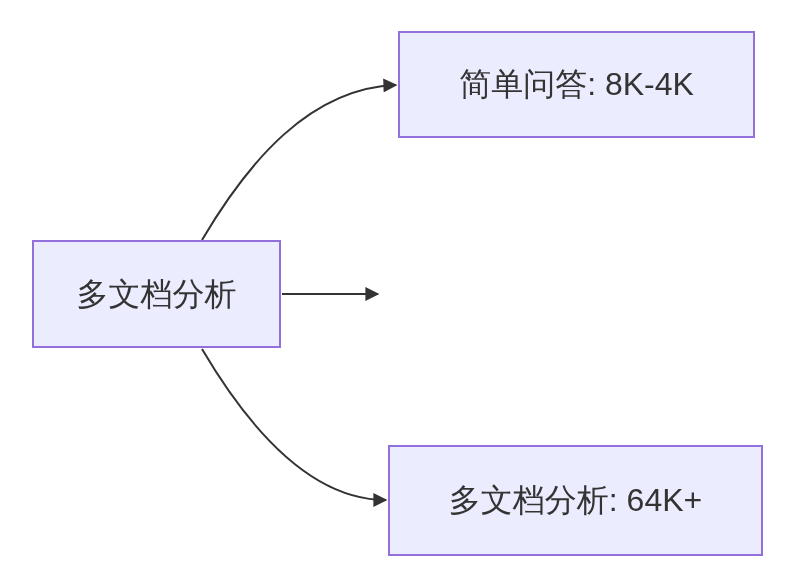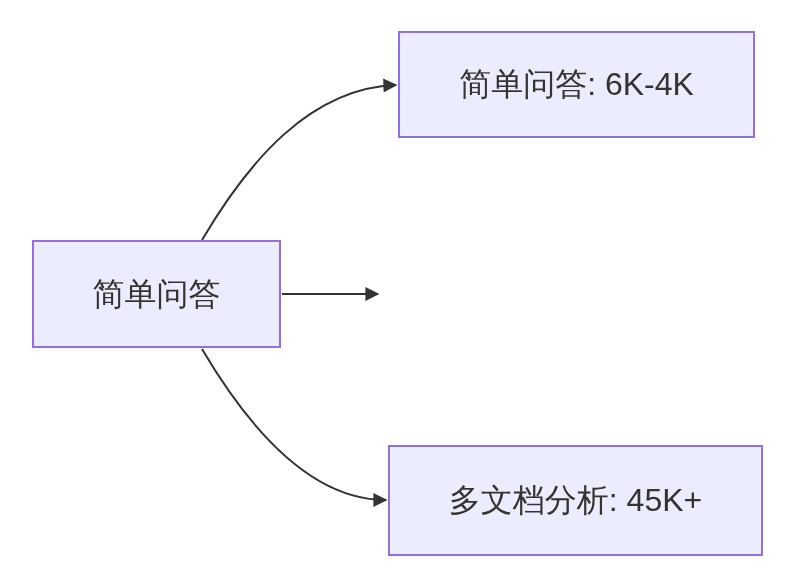--- a/index.html
+++ b/index.html
@@ -53,25 +53,25 @@
       <marker id="arrowhead" viewBox="0 0 10 10" refX="9" refY="5" markerUnits="userSpaceOnUse" markerWidth="16" markerHeight="14" orient="auto">
         <path d="M0 0 L10 5 L0 10 z" fill="#333333"></path>
       </marker>
     </defs>
     <path class="edge" d="M202 240 C248 162, 310 88, 396 85" marker-end="url(#arrowhead)"></path>
     <path class="edge" d="M282 294 L378 294" marker-end="url(#arrowhead)"></path>
     <path class="edge" d="M202 349 C248 427, 310 500, 386 500" marker-end="url(#arrowhead)"></path>
   </svg>
 
   <div class="node node-root">
-    <span>简单问答</span>
+    <span>多文档分析</span>
   </div>
 
   <div class="node node-b0">
-    <span>简单问答: 6K-4K</span>
+    <span>简单问答: 8K-4K</span>
   </div>
 
 
   <div class="node node-b2">
-    <span>多文档分析: 45K+</span>
+    <span>多文档分析: 64K+</span>
   </div>
 
 </div>
 
 </body></html>

